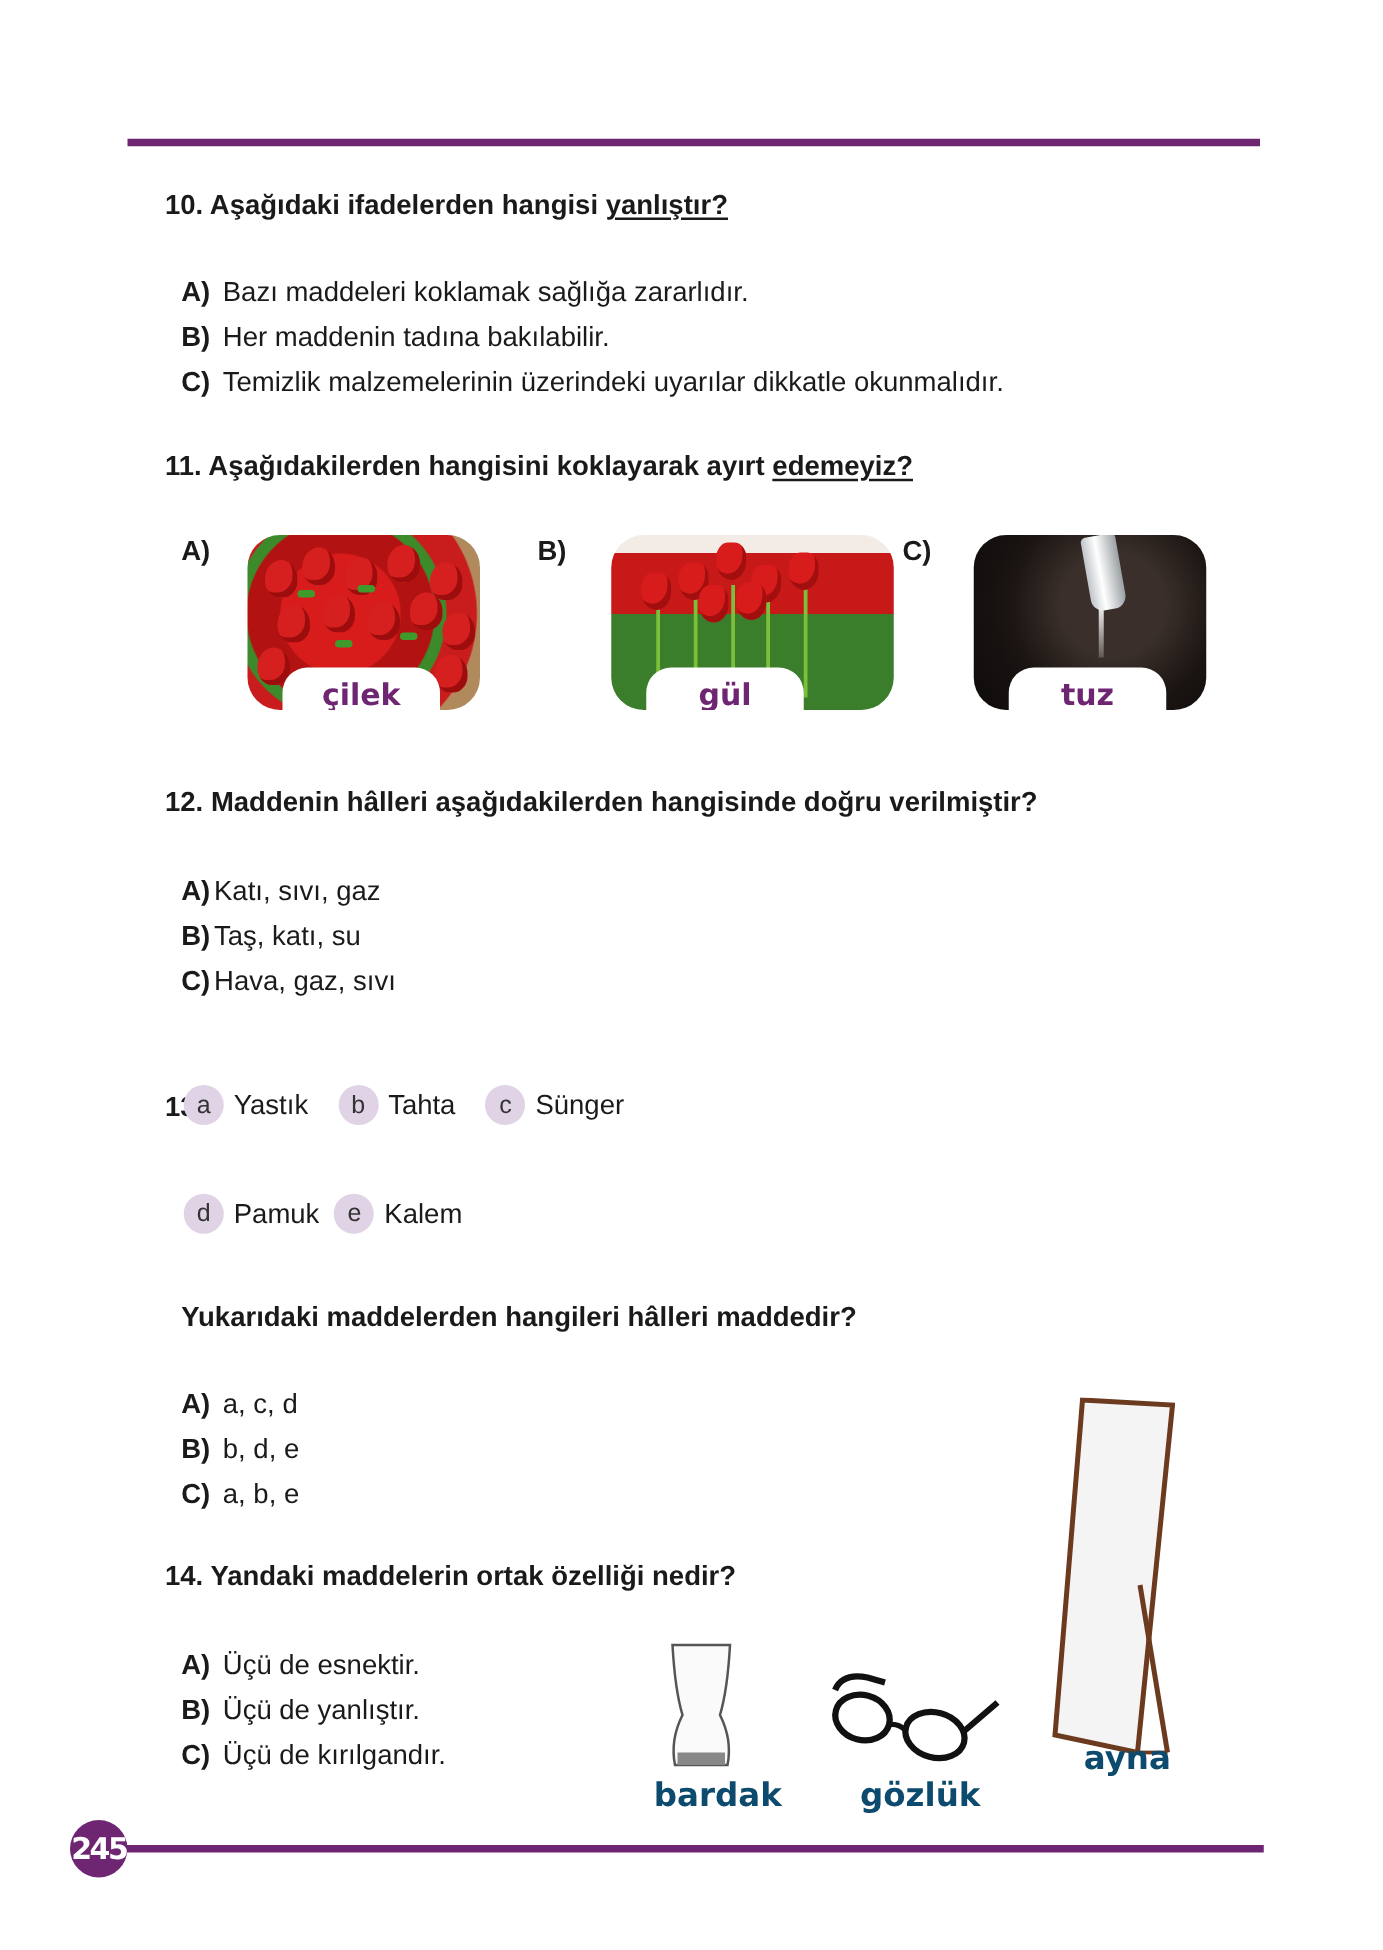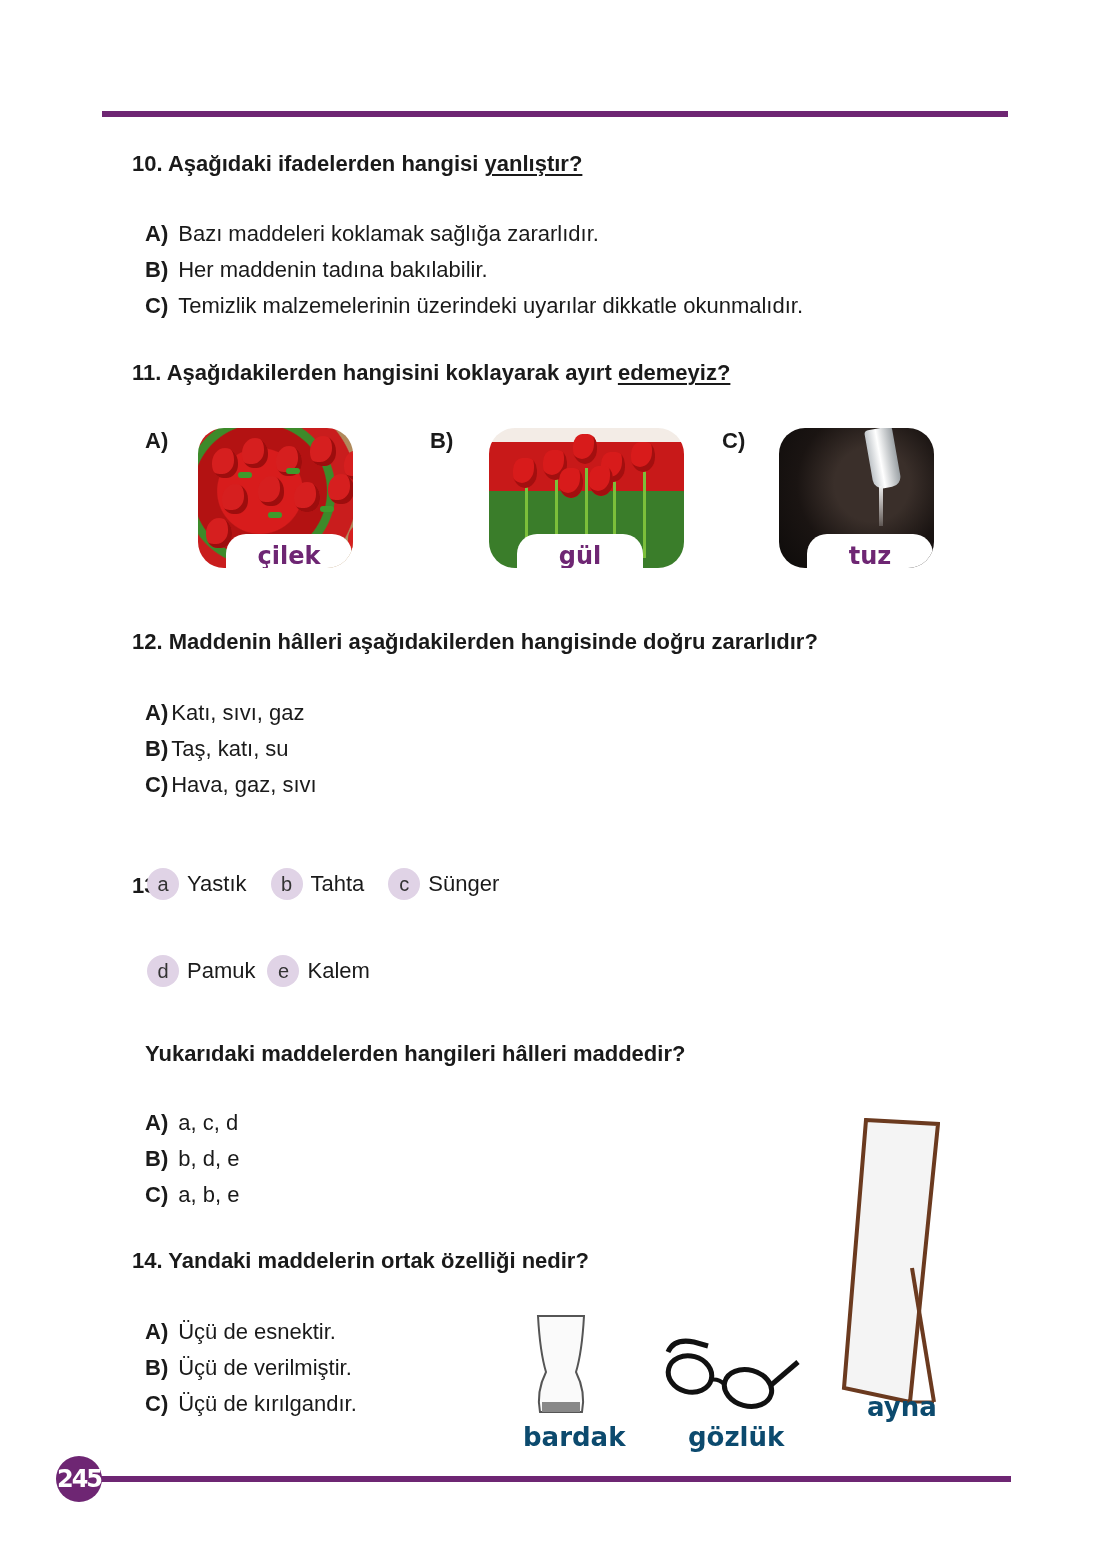--- a/index.html
+++ b/index.html
@@ -16,21 +16,21 @@
   }
   .q-title { position: absolute; left: 100px; font-size: 22px; font-weight: bold; white-space: nowrap; margin-left: 32px; }
   .q-title u { text-decoration-thickness: 2px; text-underline-offset: 3px; }
   .q-sub { position: absolute; left: 145px; font-size: 22px; font-weight: bold; white-space: nowrap; }
   .opt { position: absolute; left: 145px; font-size: 22px; white-space: nowrap; }
   .opt b { display: inline-block; margin-right: 10px; }
   .opt.tight b { margin-right: 3px; }
 
   .pic-label-letter { position: absolute; font-size: 22px; font-weight: bold; }
   .pic {
-    position: absolute; width: 155px; height: 140px; border-radius: 26px; overflow: hidden;
+    position: absolute; width: 186px; height: 140px; border-radius: 26px; overflow: hidden;
   }
   .pic .caption {
     position: absolute; left: 28px; bottom: -6px; width: 126px; height: 40px; background: #fff;
     border-radius: 20px 20px 0 0; color: #6e2673; font-size: 24px; font-weight: bold;
     text-align: center; line-height: 44px; font-family: "DejaVu Sans", sans-serif;
   }
   .straw { background: radial-gradient(circle at 40% 45%, #d81c1c 0 35%, #b31212 36% 55%, #3d8a2a 56% 62%, #c91d1d 63% 80%, #b08a5c 81%); }
   .straw .dot { position: absolute; width: 26px; height: 30px; border-radius: 50% 50% 45% 45%; background: #d61f1f; box-shadow: inset -4px -4px 0 #9d0d0d; }
   .straw .leaf { position: absolute; width: 14px; height: 6px; background: #3f9a2c; border-radius: 3px; }
   .roses { background: linear-gradient(#f3ece6 0 10%, #c81919 10% 45%, #3a7d2a 45% 100%); padding-left: 40px; }
@@ -109,21 +109,21 @@
 
 <div class="pic-label-letter" style="left:722px; top:428px">C)</div>
 <div class="pic salt" style="left:779px; top:428px">
   <div class="shaker"></div>
     <div class="stream"></div>
   <div class="caption">tuz</div>
 </div>
 
 <div class="q-title" style="top:629px">
   <span>12.</span>
-  <span>Maddenin hâlleri aşağıdakilerden hangisinde doğru zararlıdır?</span>
+  <span>Maddenin hâlleri aşağıdakilerden hangisinde doğru verilmiştir?</span>
 </div>
 <div class="opt tight" style="top:700px"><b>A)</b><span>Katı, sıvı, gaz</span></div>
 <div class="opt tight" style="top:736px"><b>B)</b><span>Taş, katı, su</span></div>
 <div class="opt tight" style="top:772px"><b>C)</b><span>Hava, gaz, sıvı</span></div>
 
 <div class="q-title" style="top:873px">13.</div>
 <div class="item-row" style="left:147px; top:868px">
   <span class="item">
       <span class="letter-chip">a</span>
       <span>Yastık</span>
@@ -150,21 +150,21 @@
 <div class="q-sub" style="top:1041px">Yukarıdaki maddelerden hangileri hâlleri maddedir?</div>
 <div class="opt" style="top:1110px"><b>A)</b><span>a, c, d</span></div>
 <div class="opt" style="top:1146px"><b>B)</b><span>b, d, e</span></div>
 <div class="opt" style="top:1182px"><b>C)</b><span>a, b, e</span></div>
 
 <div class="q-title" style="top:1248px">
   <span>14.</span>
   <span>Yandaki maddelerin ortak özelliği nedir?</span>
 </div>
 <div class="opt" style="top:1319px"><b>A)</b><span>Üçü de esnektir.</span></div>
-<div class="opt" style="top:1355px"><b>B)</b><span>Üçü de verilmiştir.</span></div>
+<div class="opt" style="top:1355px"><b>B)</b><span>Üçü de yanlıştır.</span></div>
 <div class="opt" style="top:1391px"><b>C)</b><span>Üçü de kırılgandır.</span></div>
 
 <svg style="position:absolute; left:530px; top:1312px" width="62" height="106">
   <path d="M8 4 L54 4 Q52 40 46 60 Q56 80 52 100 L10 100 Q6 80 16 60 Q10 40 8 4 Z" fill="#fafafa" stroke="#555" stroke-width="2"></path>
   <rect x="12" y="90" width="38" height="10" fill="#888"></rect>
 </svg>
 <div class="obj-label" style="left:523px; top:1422px">bardak</div>
 
 <svg style="position:absolute; left:664px; top:1334px" width="140" height="80">
   <path d="M4 18 Q10 4 30 8 L44 12" fill="none" stroke="#111" stroke-width="5"></path>

